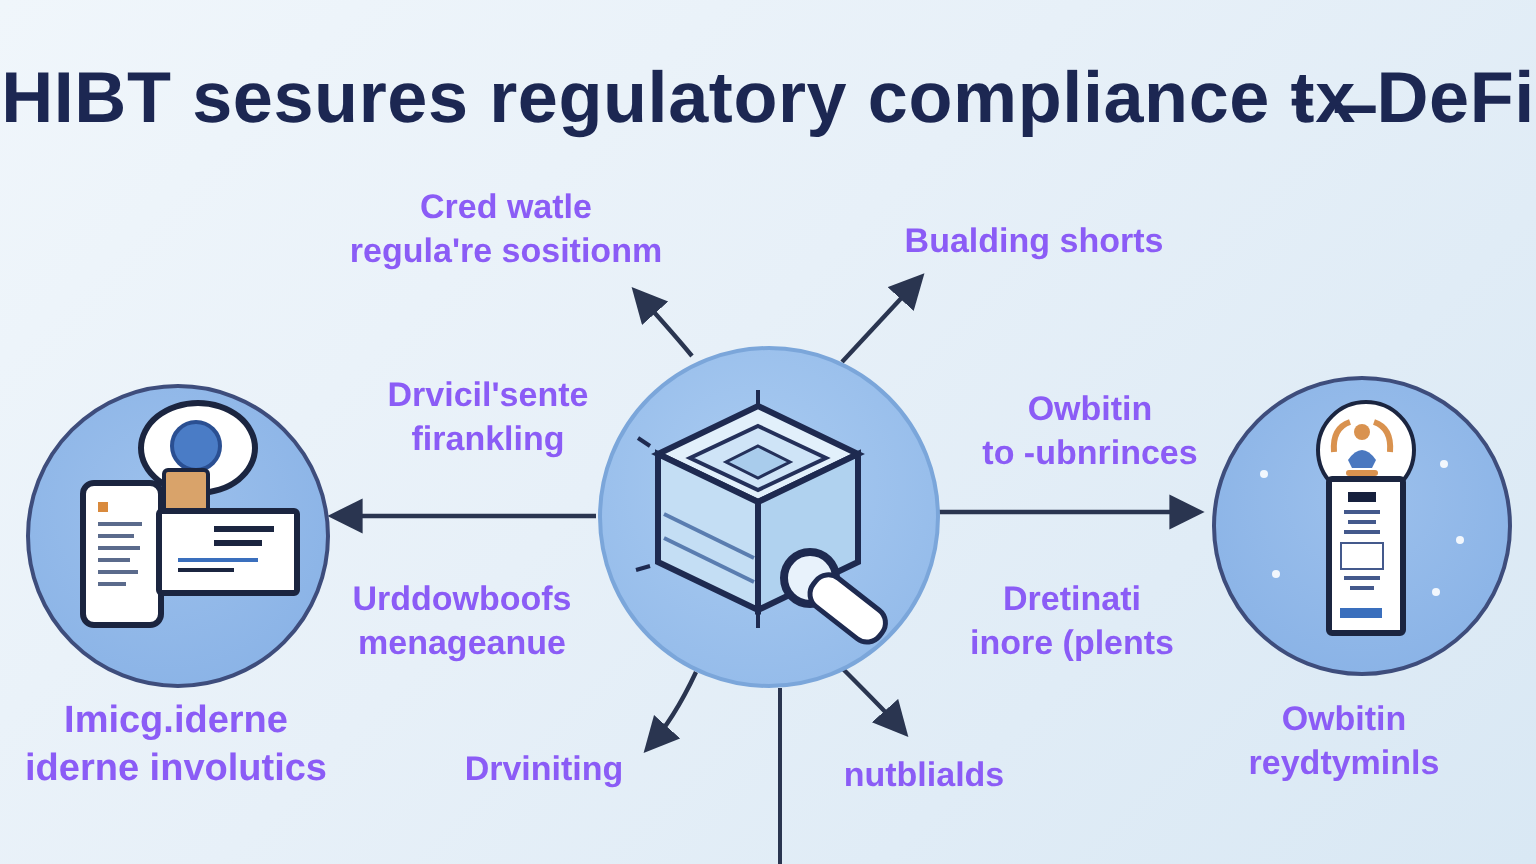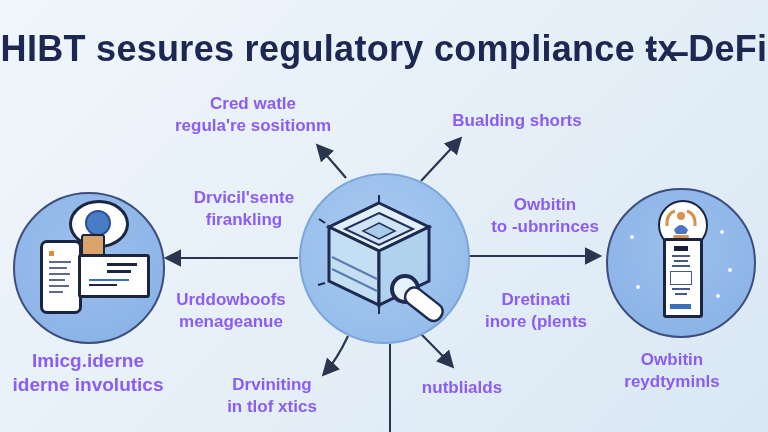--- a/index.html
+++ b/index.html
@@ -112,21 +112,20 @@
 <div id="lbl-drviniting" class="abs lbl">
   <span class="l1">Dretinati</span>
   <span class="l2">inore (plents</span>
 </div>
 <div id="lbl-imicg" class="abs lbl">
   <span class="l1">Imicg.iderne</span>
   <span class="l2">iderne involutics</span>
 </div>
 <div id="lbl-dretinati" class="abs lbl">
   <span class="l1">Drviniting</span>
-  <span class="l2">in tlof xtics</span>
 </div>
 <div id="lbl-lote" class="abs lbl">
   <span class="l2">nutblialds</span>
 </div>
 <div id="lbl-selury" class="abs lbl">
   <span class="l1">Owbitin</span>
   <span class="l2">reydtyminls</span>
 </div>
 
 <div id="center-circle" class="abs circle">

